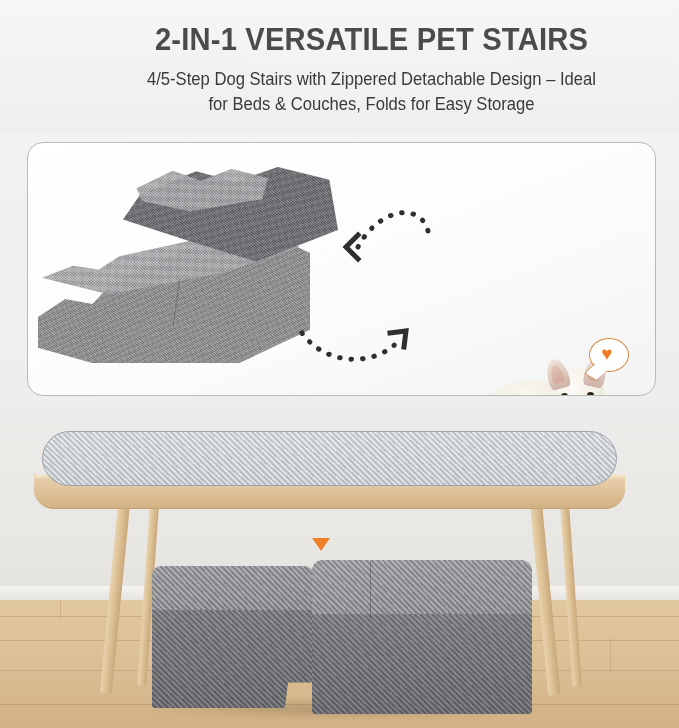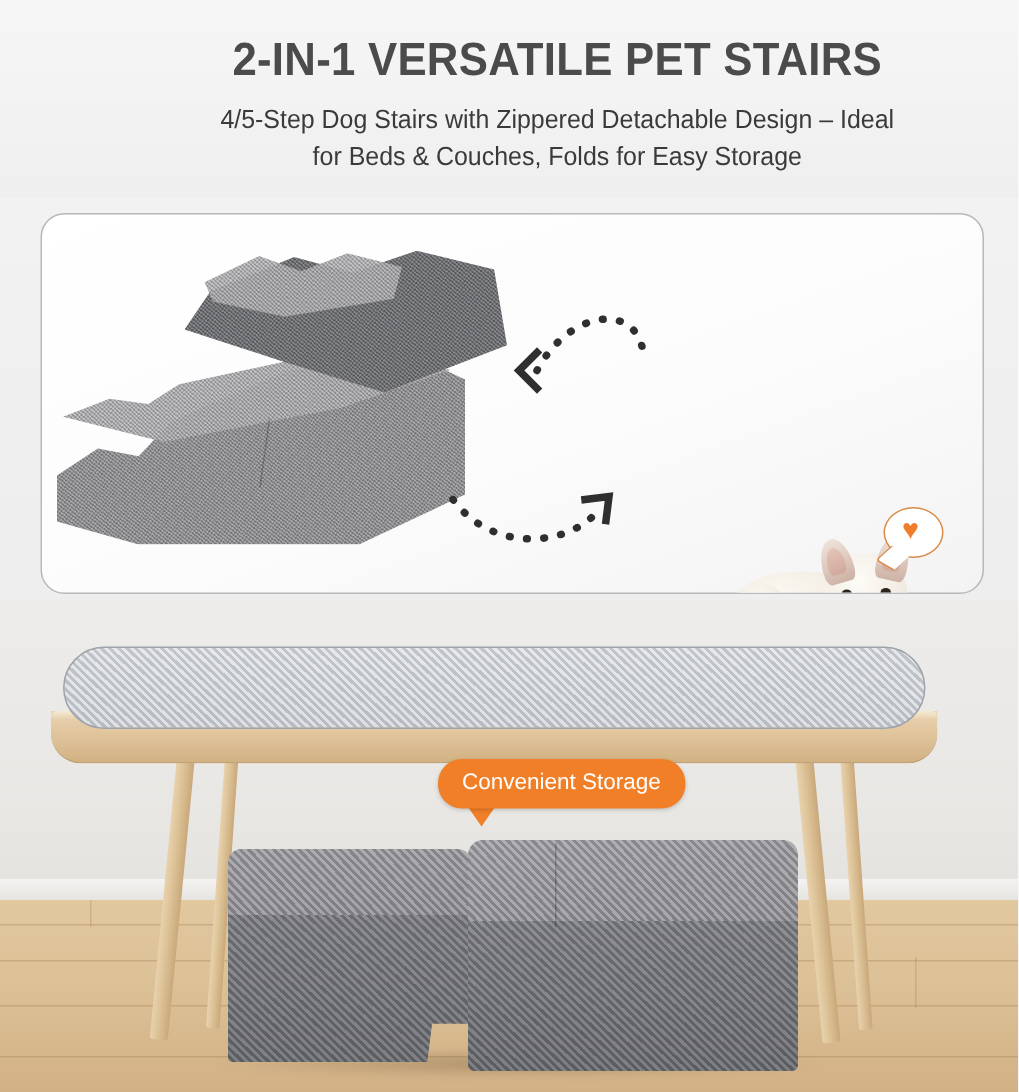--- a/index.html
+++ b/index.html
@@ -382,15 +382,14 @@
     <div class="stored">
       <div class="stored-left-top"></div>
       <div class="stored-left-side"></div>
       <div class="stored-right-top"></div>
       <div class="stored-right-side"></div>
       <div class="stored-seam"></div>
     </div>
   </div>
 
   <div class="badge-tail"></div>
-  <div class="badge">Convenient Storage</div>
 
 </div>
 
 </body></html>

